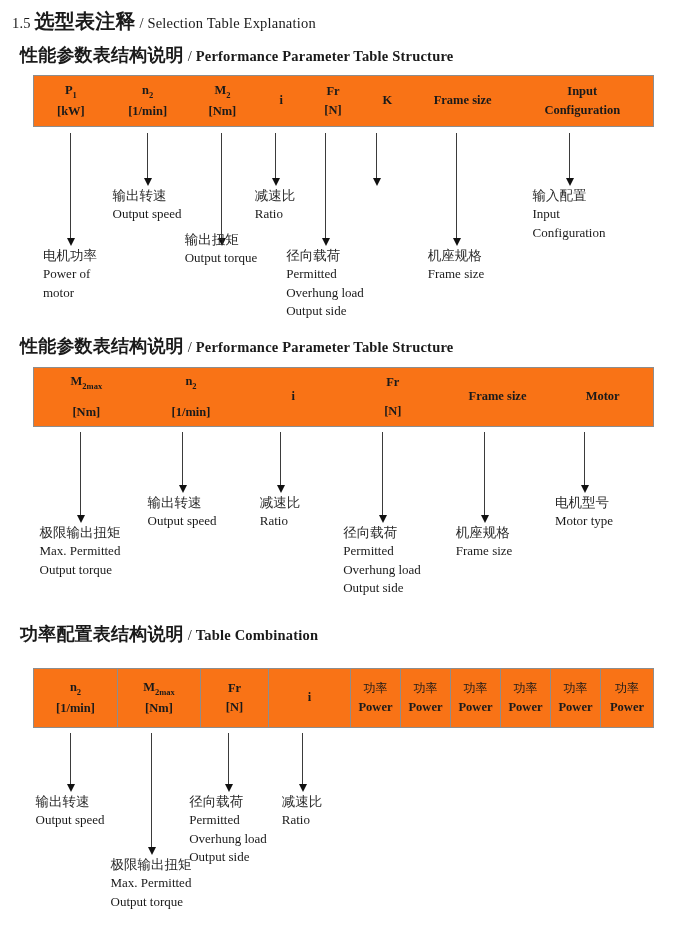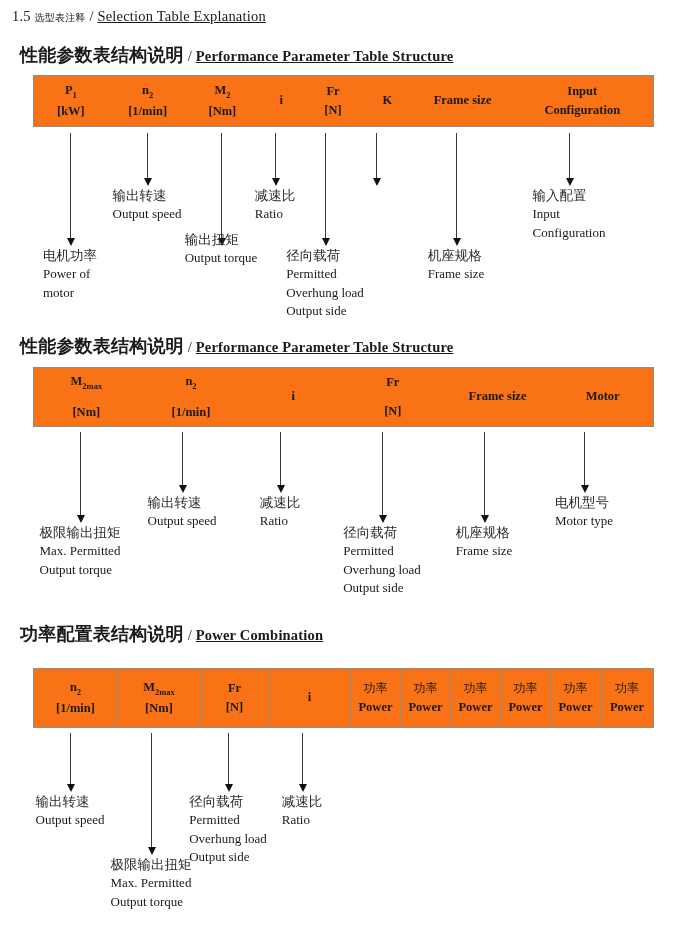--- a/index.html
+++ b/index.html
@@ -22,22 +22,22 @@
     position: absolute;
     font-size: 14.5px;
     white-space: nowrap;
     letter-spacing: .2px;
   }
   .sec-title .cn {
     font-family: "DejaVu Sans", "Liberation Sans", sans-serif;
     font-weight: 700;
     font-size: 18px;
   }
-  .sec-title .en { font-weight: 700; text-decoration: underline; }
-  .sec-title.plain .cn { font-weight: 400; font-size: 10px; }
+  .sec-title .en { font-weight: 700; }
+  .sec-title.plain .cn { font-weight: 700; font-size: 20px; }
   .sec-title.plain .en { font-weight: 400; }
 
   
   .tbl {
     position: absolute;
     background: #f97316;
     border: 1px solid #8d8d8d;
     box-sizing: border-box;
     display: flex;
   }
@@ -249,21 +249,21 @@
     <span class="en">Frame size</span>
   </div>
   <div class="note" style="left:584px; top:493px;">
     <span class="cn">电机型号</span>
     <span class="en">Motor type</span>
   </div>
 
   <div class="sec-title" style="left:20px; top:622px;">
     <span class="cn">功率配置表结构说明</span>
     <span>/</span>
-    <span class="en">Power Combination</span>
+    <span class="en">Table Combination</span>
   </div>
 
   <div class="tbl divided" style="left:33px; top:668px; width:621px; height:60px;">
     <div class="cell" style="width:83px;">
       <span><span>n</span><span class="sub">2</span></span>
       <span class="l2">[1/min]</span>
     </div>
     <div class="cell" style="width:83px;">
       <span><span>M</span><span class="sub">2max</span></span>
       <span class="l2">[Nm]</span>

